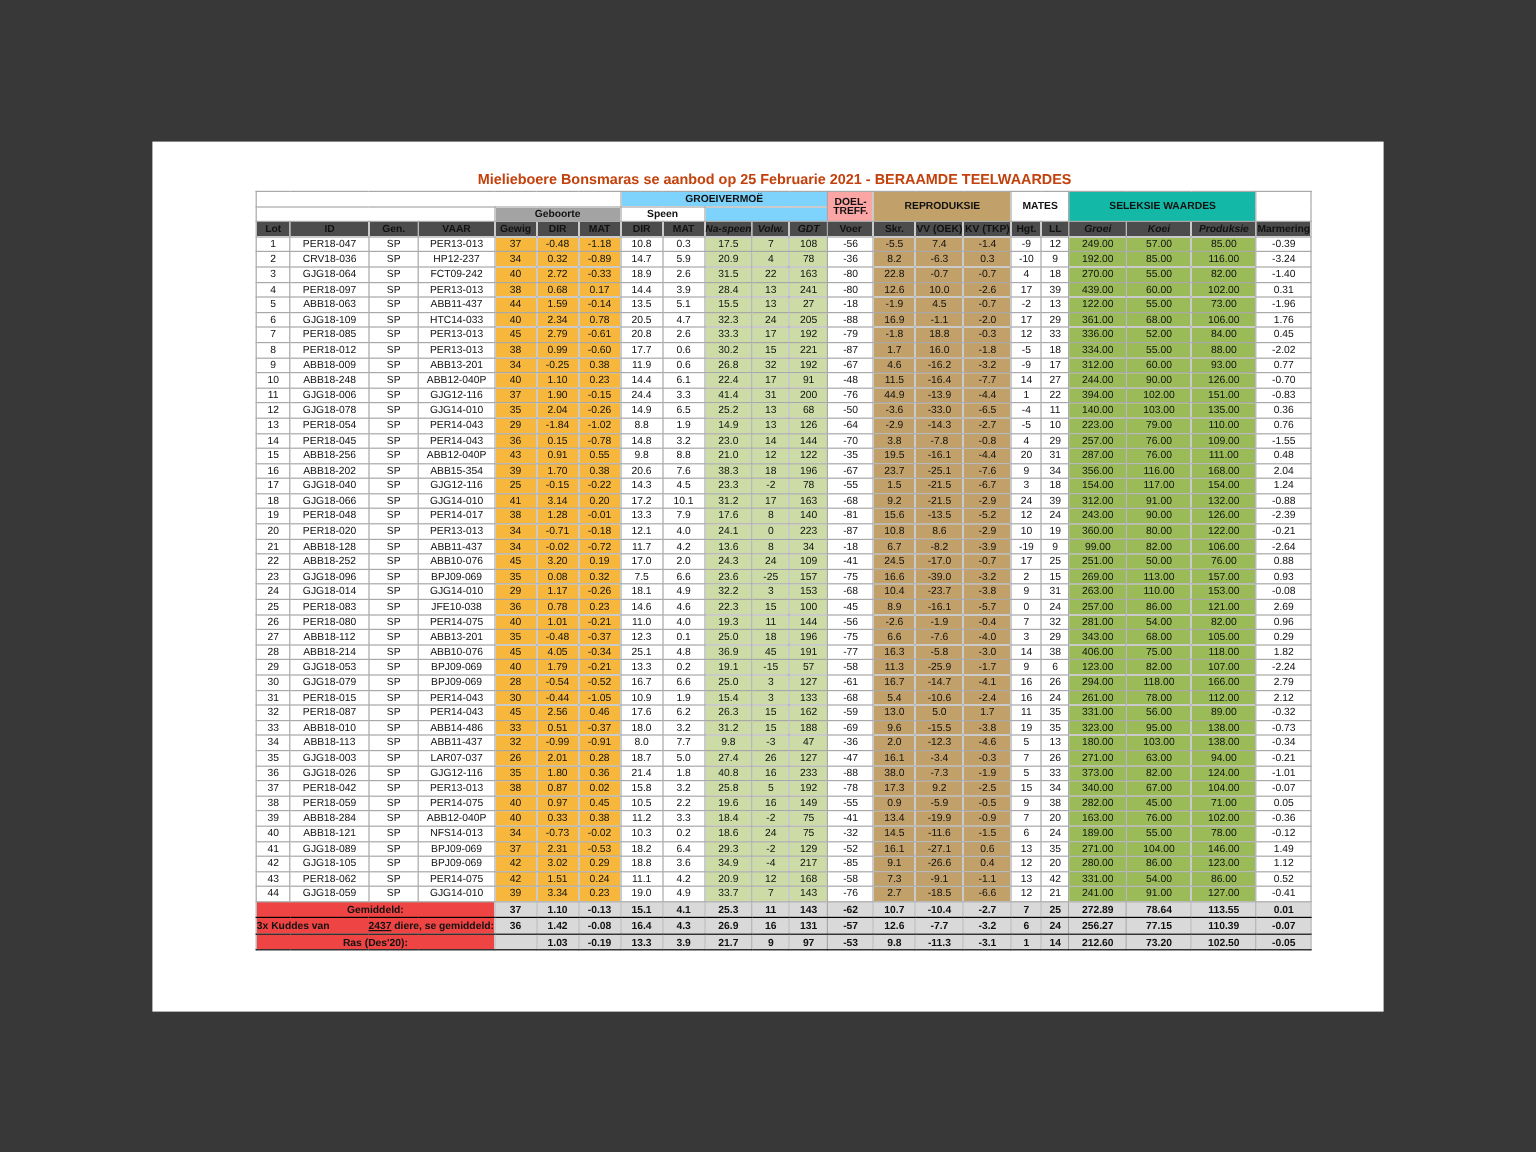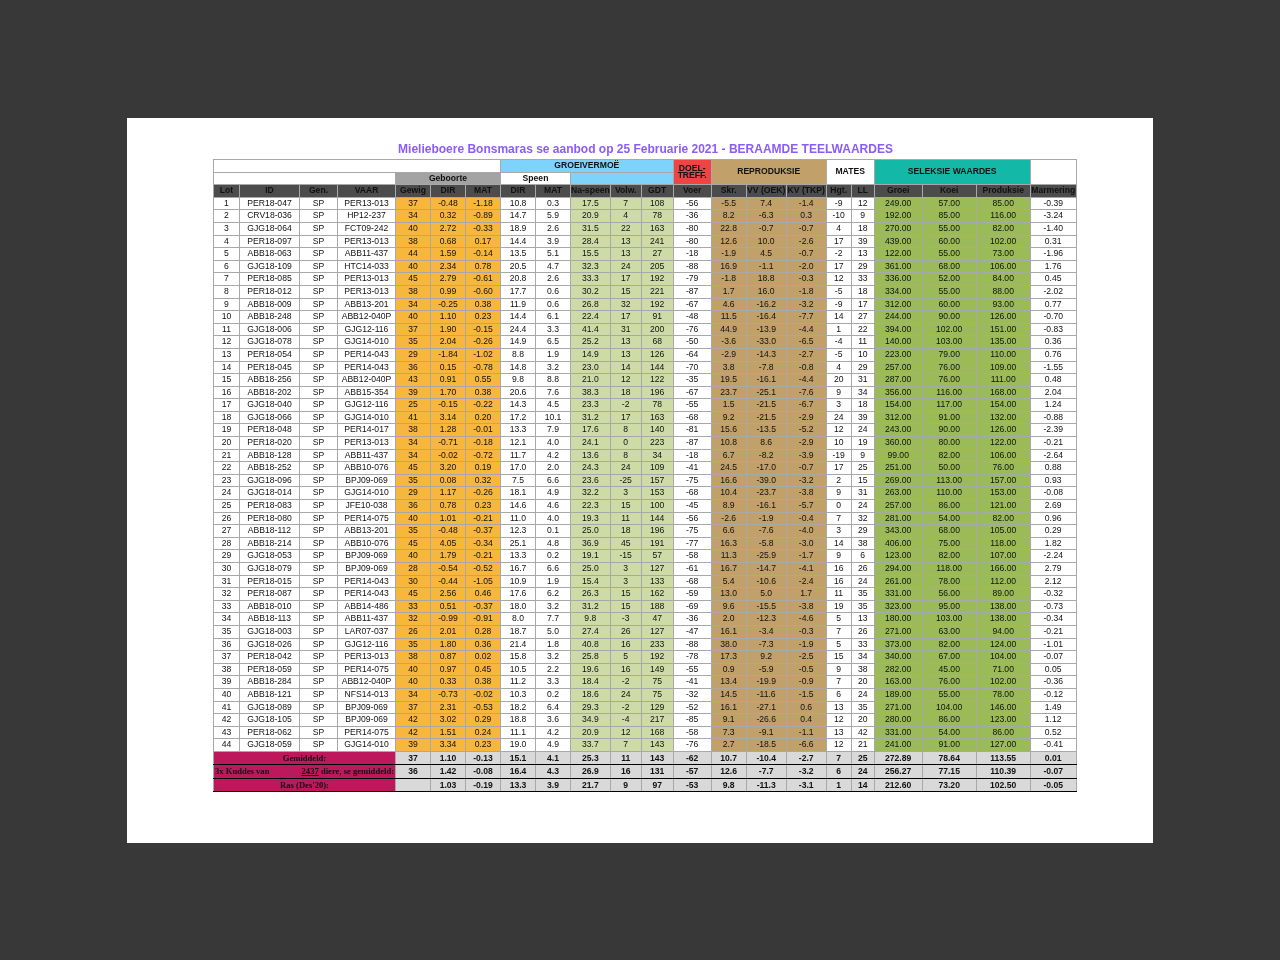--- a/index.html
+++ b/index.html
@@ -5,58 +5,58 @@
   html,body{margin:0;padding:0;}
   body{
     width:1280px;height:960px;background:#383838;position:relative;overflow:hidden;
     font-family:"Liberation Sans",sans-serif;
   }
   .page{
     position:absolute;left:127px;top:118px;width:1026px;height:725px;background:#ffffff;
   }
   .title{
     position:absolute;top:24px;left:86px;width:865px;text-align:center;
-    font-size:12px;font-weight:bold;color:#8b5cf6;
+    font-size:12px;font-weight:bold;color:#c2410c;
   }
   table.sheet{
     position:absolute;left:86px;top:41px;border-collapse:collapse;table-layout:fixed;
   }
   table.sheet td{
     padding:0;margin:0;height:11.6px;line-height:11.6px;font-size:8.6px;text-align:center;
     white-space:nowrap;overflow:hidden;color:#111;border:1px solid #a8a8a8;
   }
   
   .grow td{height:12px;line-height:12px;font-weight:bold;font-size:8.6px;border:1px solid #000;}
   td.blank{border:none;background:#fff;}
   td.g-o{background:#a3a3a3;}
   td.g-lg{background:#7dd3fc;}
   td.g-wh{background:#ffffff;}
   td.g-tn{background:#c2a069;}
   td.g-gr{background:#14b8a6;}
-  td.g-doel{background:#ef4444;font-size:7.2px;line-height:6.5px;font-weight:bold;}
+  td.g-doel{background:#fca5a5;font-size:7.2px;line-height:6.5px;font-weight:bold;}
   td.g-doel div{line-height:6.8px;}
   
   td.hdr{
     background:#4c4c4c;font-weight:bold;font-size:8.2px;height:12px;line-height:12px;
     border:1px solid #000;
   }
-  .t-w{color:#ffffff;} .t-o{color:#f6b73c;} .t-lg{color:#c9d8a2;} .t-tn{color:#cba76d;}
+  .t-w{color:#ffffff;} .t-o{color:#f6b73c;} .t-lg{color:#c9d8a2;font-style:italic;} .t-tn{color:#cba76d;}
   
   td.c-o{background:#f6b73c;}
   td.c-lg{background:#cddca6;}
   td.c-tn{background:#c2a069;}
   td.c-gr{background:#9bbb59;}
   
   td.bl{border-left:1.6px solid #000;}
   td.el{border-left:1.6px solid #000;}
   td.er{border-right:1.6px solid #000;}
   tr.first-data td{border-top:1.4px solid #000;}
   
   tr.frow td{height:12.4px;line-height:12.4px;font-weight:bold;border-top:1.4px solid #000;border-bottom:1.4px solid #000;}
-  td.fl{background:#be185d;text-align:right;padding-right:4px;border-left:1.6px solid #000;font-size:8.6px;font-family:Liberation Serif, serif;}
+  td.fl{background:#ef4444;text-align:right;padding-right:4px;border-left:1.6px solid #000;font-size:8.6px;}
   td.fv{background:#d9d9d9;}
   td.fv-empty{background:#d9d9d9;}
   .u{text-decoration:underline;margin-left:30px;}
   td.id-cell{text-align:left;padding-left:3px;}
 </style>
 </head>
 <body>
 
 <div class="page">
   <div class="title">Mielieboere Bonsmaras se aanbod op 25 Februarie 2021 - BERAAMDE TEELWAARDES</div>

